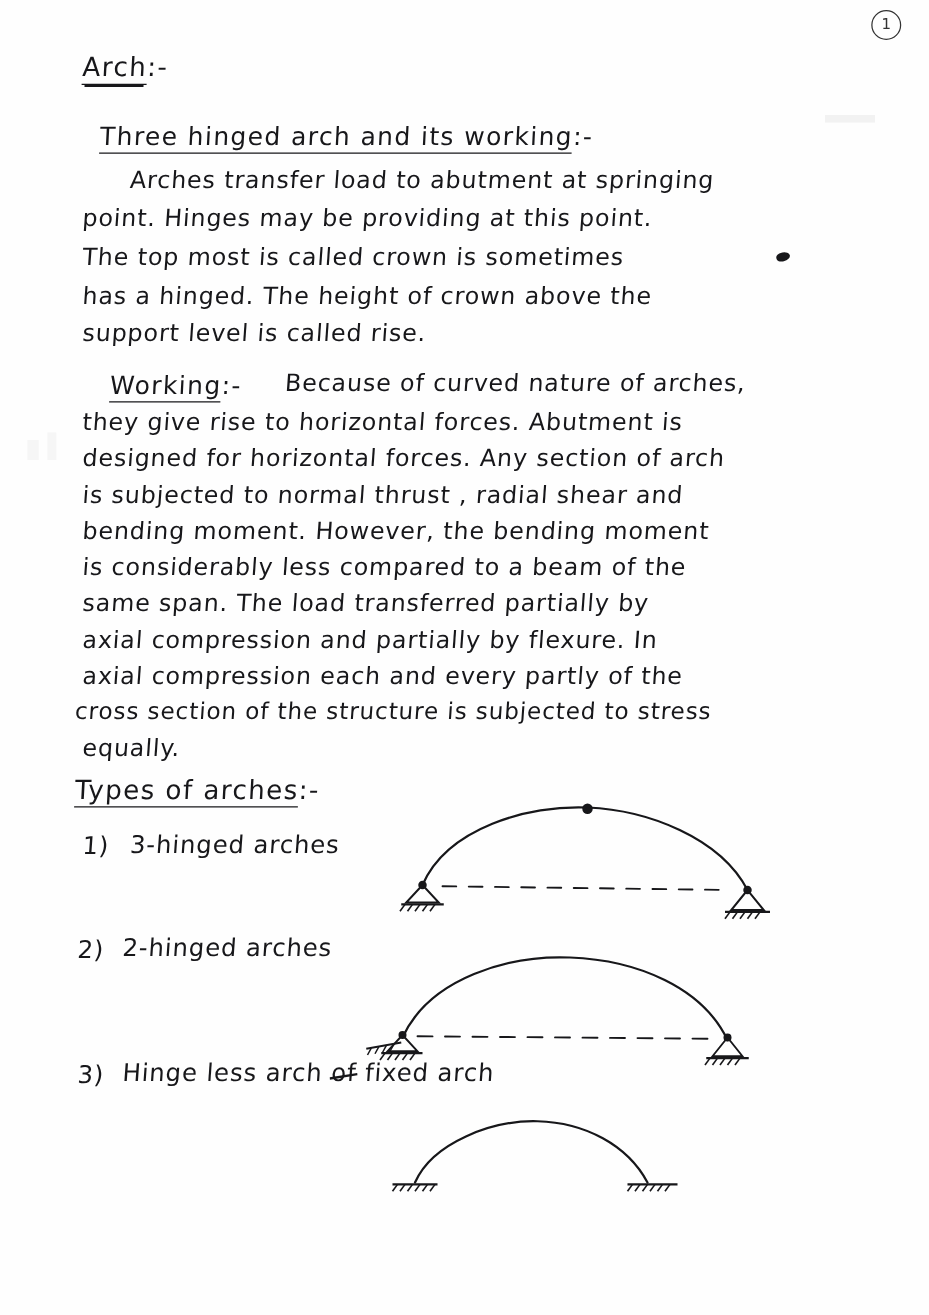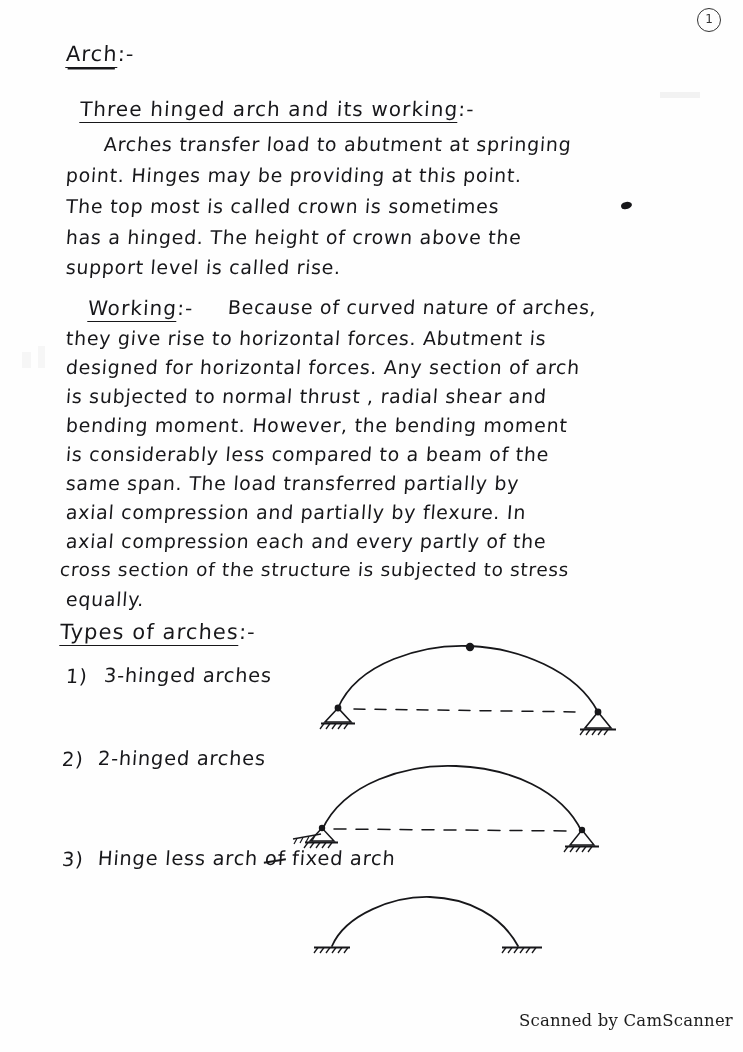--- a/index.html
+++ b/index.html
@@ -274,15 +274,14 @@
         <line x1="216" y1="65.5" x2="212" y2="71"></line>
         <line x1="222" y1="65.5" x2="218" y2="71"></line>
         <line x1="228" y1="65.5" x2="224" y2="71"></line>
         <line x1="234" y1="65.5" x2="230" y2="71"></line>
         <line x1="240" y1="65.5" x2="236" y2="71"></line>
         <line x1="246" y1="65.5" x2="242" y2="71"></line>
       </g>
     </g>
   </svg>
 
-  <div id="footer">Scanned by CamScanner</div>
 
 </div>
 
 </body></html>

